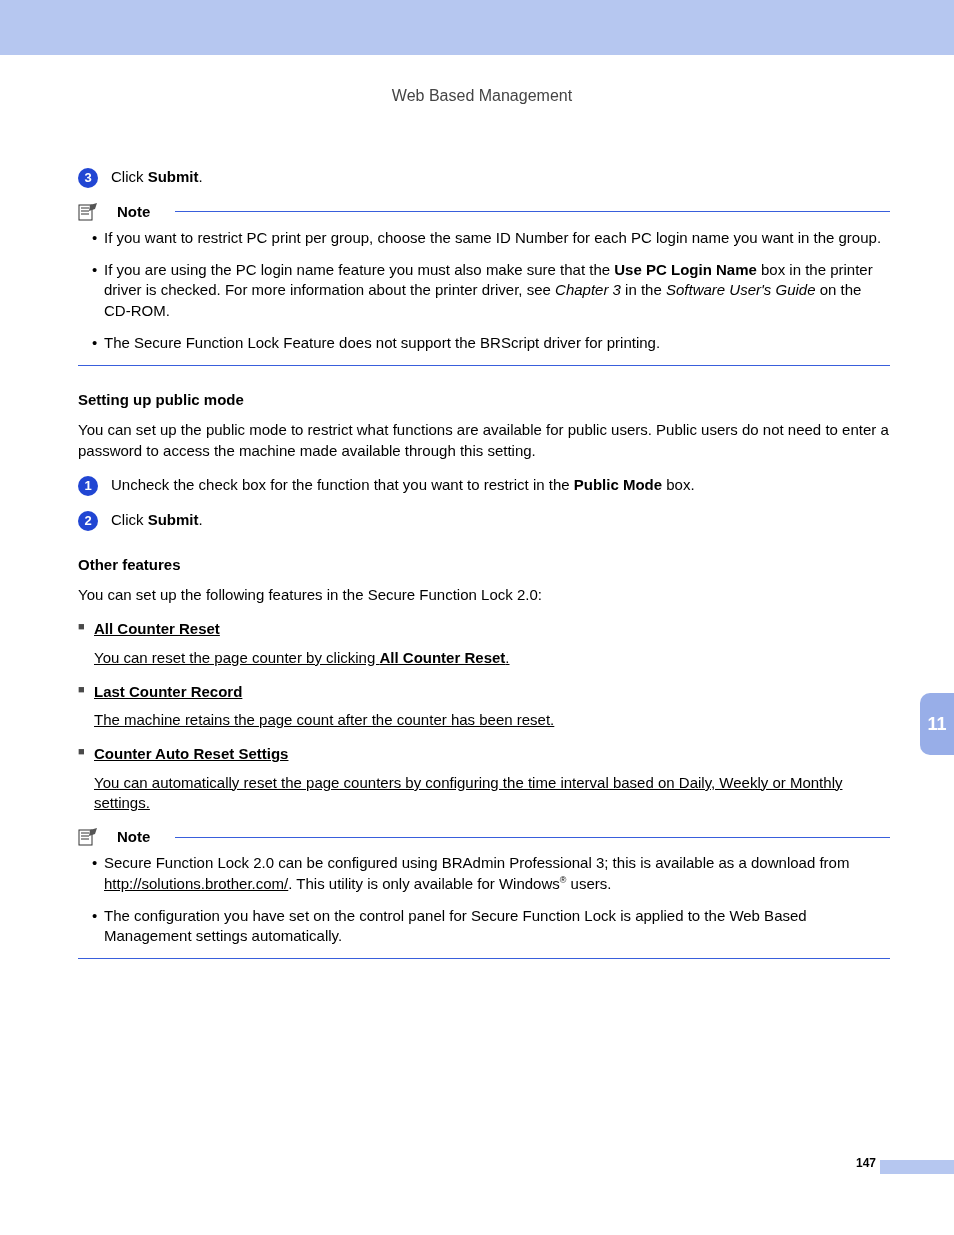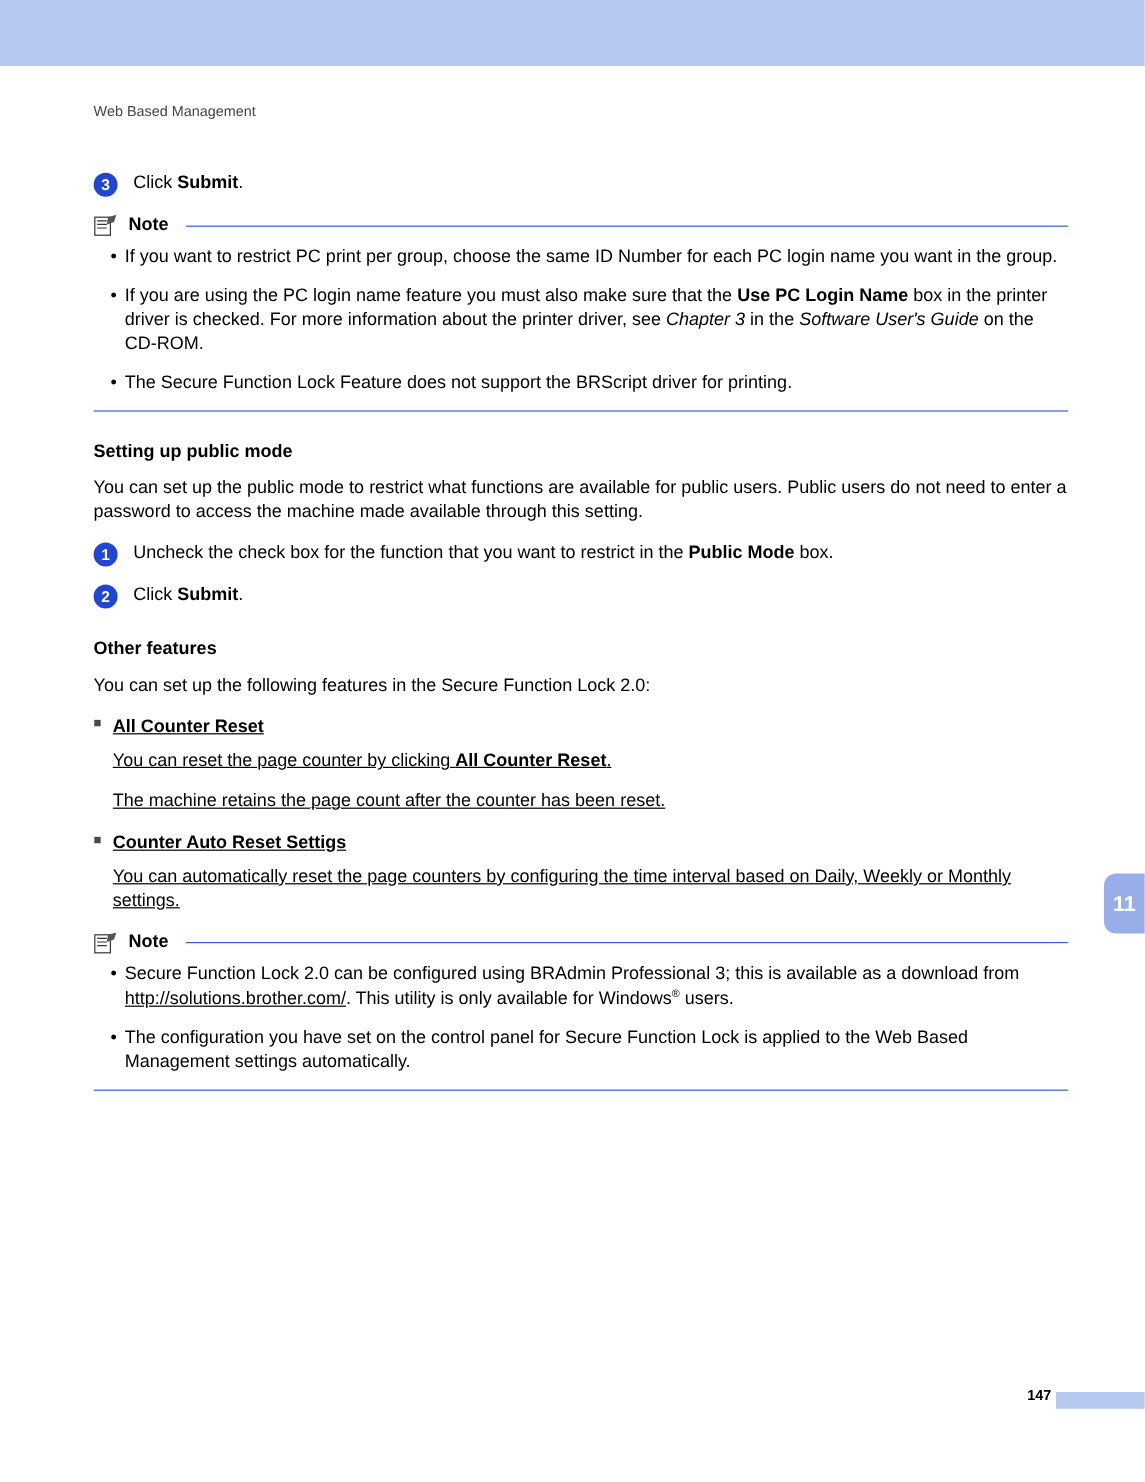--- a/index.html
+++ b/index.html
@@ -15,42 +15,41 @@
   }
   .topband {
     height: 55px;
     background: #b6c7f0;
     width: 100%;
   }
   .content {
     padding: 30px 64px 0 78px;
   }
   .doc-title {
-    text-align: left;
-    font-size: 12px;
+    text-align: center;
+    font-size: 16px;
     color: #444;
-    margin-bottom: 42px;
+    margin-bottom: 60px;
     padding-right: 4px;
   }
   .chapter-tab {
     position: absolute;
     right: 0;
     top: 693px;
     width: 34px;
-    height: 50px;
+    height: 62px;
     background: #98aee8;
     border-top-left-radius: 10px;
     border-bottom-left-radius: 10px;
     display: flex;
     align-items: center;
     justify-content: center;
     color: #fff;
     font-weight: bold;
     font-size: 18px;
-    margin-top: 35px;
   }
   .pagenum-band {
     position: absolute;
     right: 0;
     top: 1160px;
     width: 74px;
     height: 14px;
     background: #b6c7f0;
   }
   .pagenum {
@@ -78,21 +77,21 @@
     display: flex;
     align-items: center;
     justify-content: center;
     flex-shrink: 0;
     margin-top: 1px;
   }
   .step-text { flex: 1; }
   .note-head {
     display: flex;
     align-items: center;
-    gap: 7px;
+    gap: 17px;
     margin-top: 8px;
     margin-bottom: 6px;
   }
   .note-icon {
     width: 22px;
     height: 20px;
     display: flex;
     align-items: center;
     justify-content: center;
   }
@@ -205,20 +204,21 @@
   </div>
 
   <h3 class="section-h">Other features</h3>
   <p class="para">You can set up the following features in the Secure Function Lock 2.0:</p>
   <ul class="feat-list" id="feat-list">
       <li>
         <div class="feat-title">All Counter Reset</div>
         <div class="feat-desc"><span>You can reset the page counter by clicking </span><span class="bold">All Counter Reset</span><span>.</span></div>
       </li>
       <li>
+        <div class="feat-title">Last Counter Record</div>
         <div class="feat-desc"><span>The machine retains the page count after the counter has been reset.</span></div>
       </li>
       <li>
         <div class="feat-title">Counter Auto Reset Settigs</div>
         <div class="feat-desc"><span>You can automatically reset the page counters by configuring the time interval based on Daily, Weekly or Monthly settings.</span></div>
       </li>
     </ul>
 
   <div class="note-head" style="margin-top:4px;">
     <span class="note-icon">

